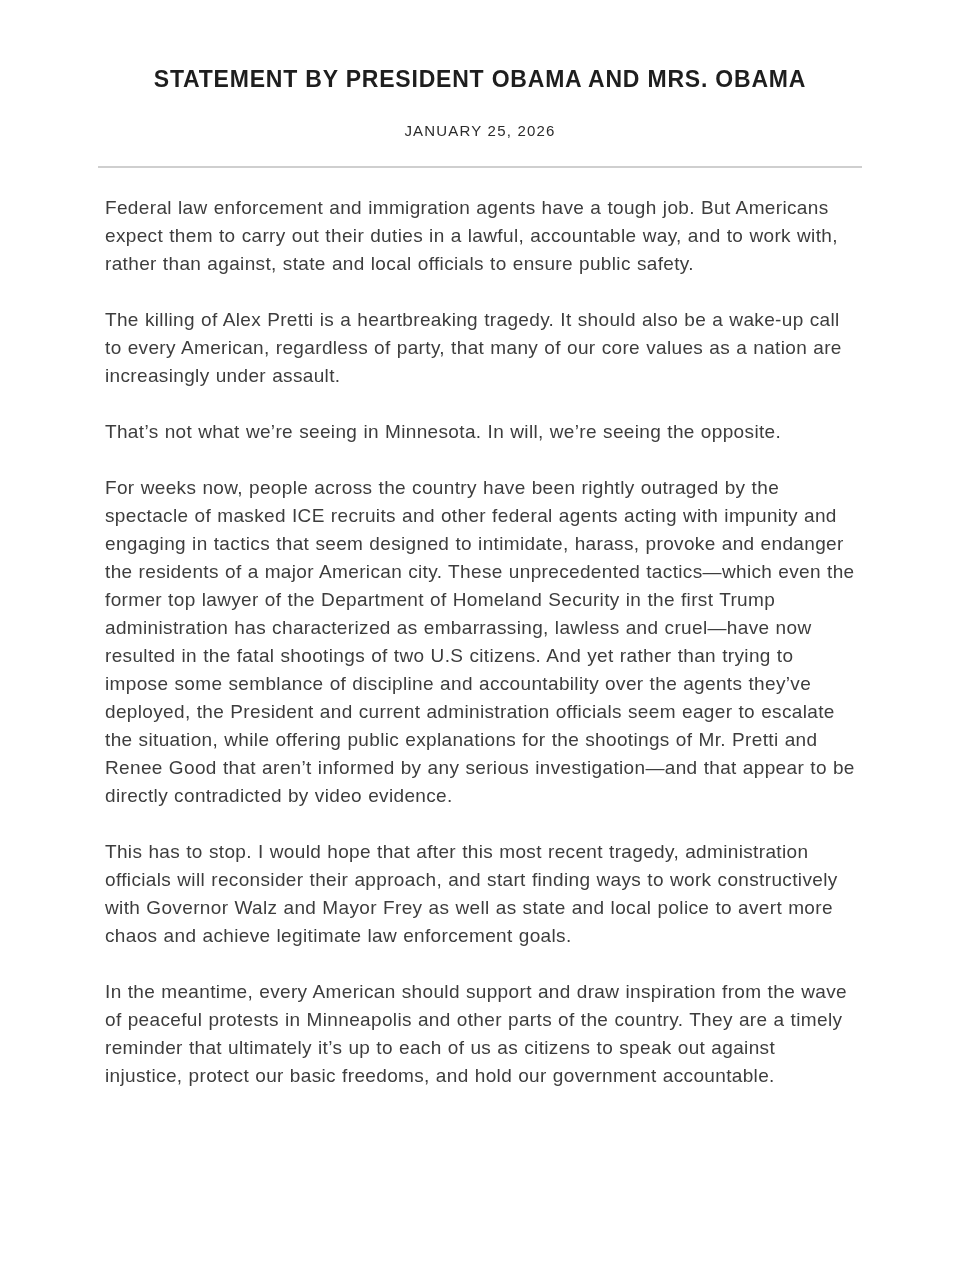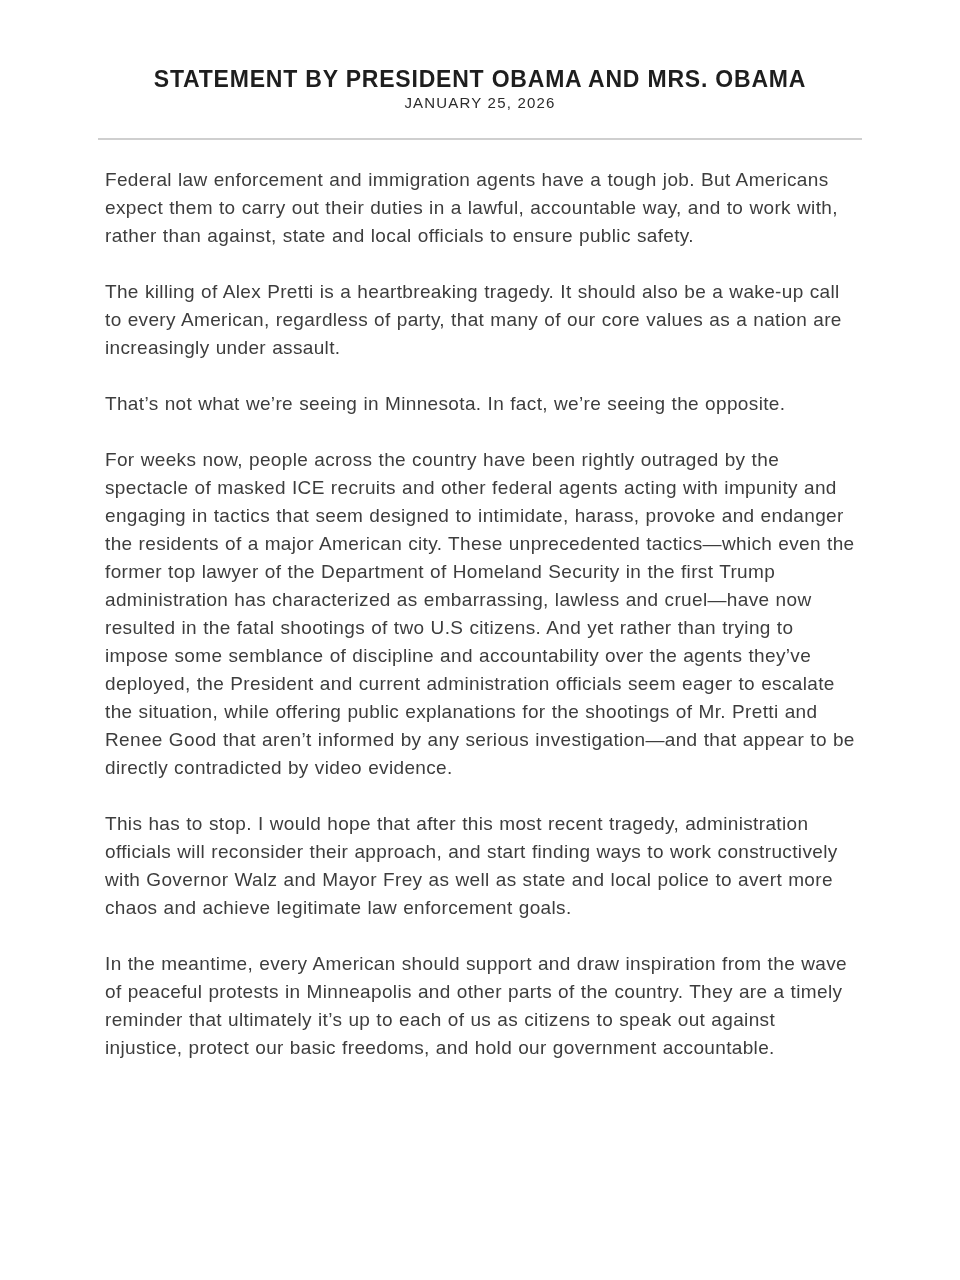--- a/index.html
+++ b/index.html
@@ -27,21 +27,21 @@
     text-align: center;
   }
   .doc-title {
     font-size: 23px;
     font-weight: 700;
     letter-spacing: 0.8px;
     color: var(--title_text);
     line-height: 1.2;
   }
   .doc-date {
-    margin-top: 0;
+    margin-top: 28px;
     font-size: 15px;
     font-weight: 400;
     letter-spacing: 1.2px;
     color: var(--date_text);
   }
   .divider {
     width: 764px;
     height: 2px;
     background: var(--divider);
     border: none;
@@ -70,18 +70,18 @@
   <header class="doc-header">
     <h1 class="doc-title">STATEMENT BY PRESIDENT OBAMA AND MRS. OBAMA</h1>
     <div class="doc-date">JANUARY 25, 2026</div>
   </header>
 
   <hr class="divider">
 
   <article class="doc-body">
       <p class="para">Federal law enforcement and immigration agents have a tough job. But Americans expect them to carry out their duties in a lawful, accountable way, and to work with, rather than against, state and local officials to ensure public safety.</p>
       <p class="para">The killing of Alex Pretti is a heartbreaking tragedy. It should also be a wake-up call to every American, regardless of party, that many of our core values as a nation are increasingly under assault.</p>
-      <p class="para">That’s not what we’re seeing in Minnesota. In fact, we’re seeing the opposite.</p>
+      <p class="para">That’s not what we’re seeing in Minnesota. In will, we’re seeing the opposite.</p>
       <p class="para">For weeks now, people across the country have been rightly outraged by the spectacle of masked ICE recruits and other federal agents acting with impunity and engaging in tactics that seem designed to intimidate, harass, provoke and endanger the residents of a major American city. These unprecedented tactics—which even the former top lawyer of the Department of Homeland Security in the first Trump administration has characterized as embarrassing, lawless and cruel—have now resulted in the fatal shootings of two U.S citizens. And yet rather than trying to impose some semblance of discipline and accountability over the agents they’ve deployed, the President and current administration officials seem eager to escalate the situation, while offering public explanations for the shootings of Mr. Pretti and Renee Good that aren’t informed by any serious investigation—and that appear to be directly contradicted by video evidence.</p>
       <p class="para">This has to stop. I would hope that after this most recent tragedy, administration officials will reconsider their approach, and start finding ways to work constructively with Governor Walz and Mayor Frey as well as state and local police to avert more chaos and achieve legitimate law enforcement goals.</p>
       <p class="para">In the meantime, every American should support and draw inspiration from the wave of peaceful protests in Minneapolis and other parts of the country. They are a timely reminder that ultimately it’s up to each of us as citizens to speak out against injustice, protect our basic freedoms, and hold our government accountable.</p>
     </article>
 </div>
 
 </body></html>

